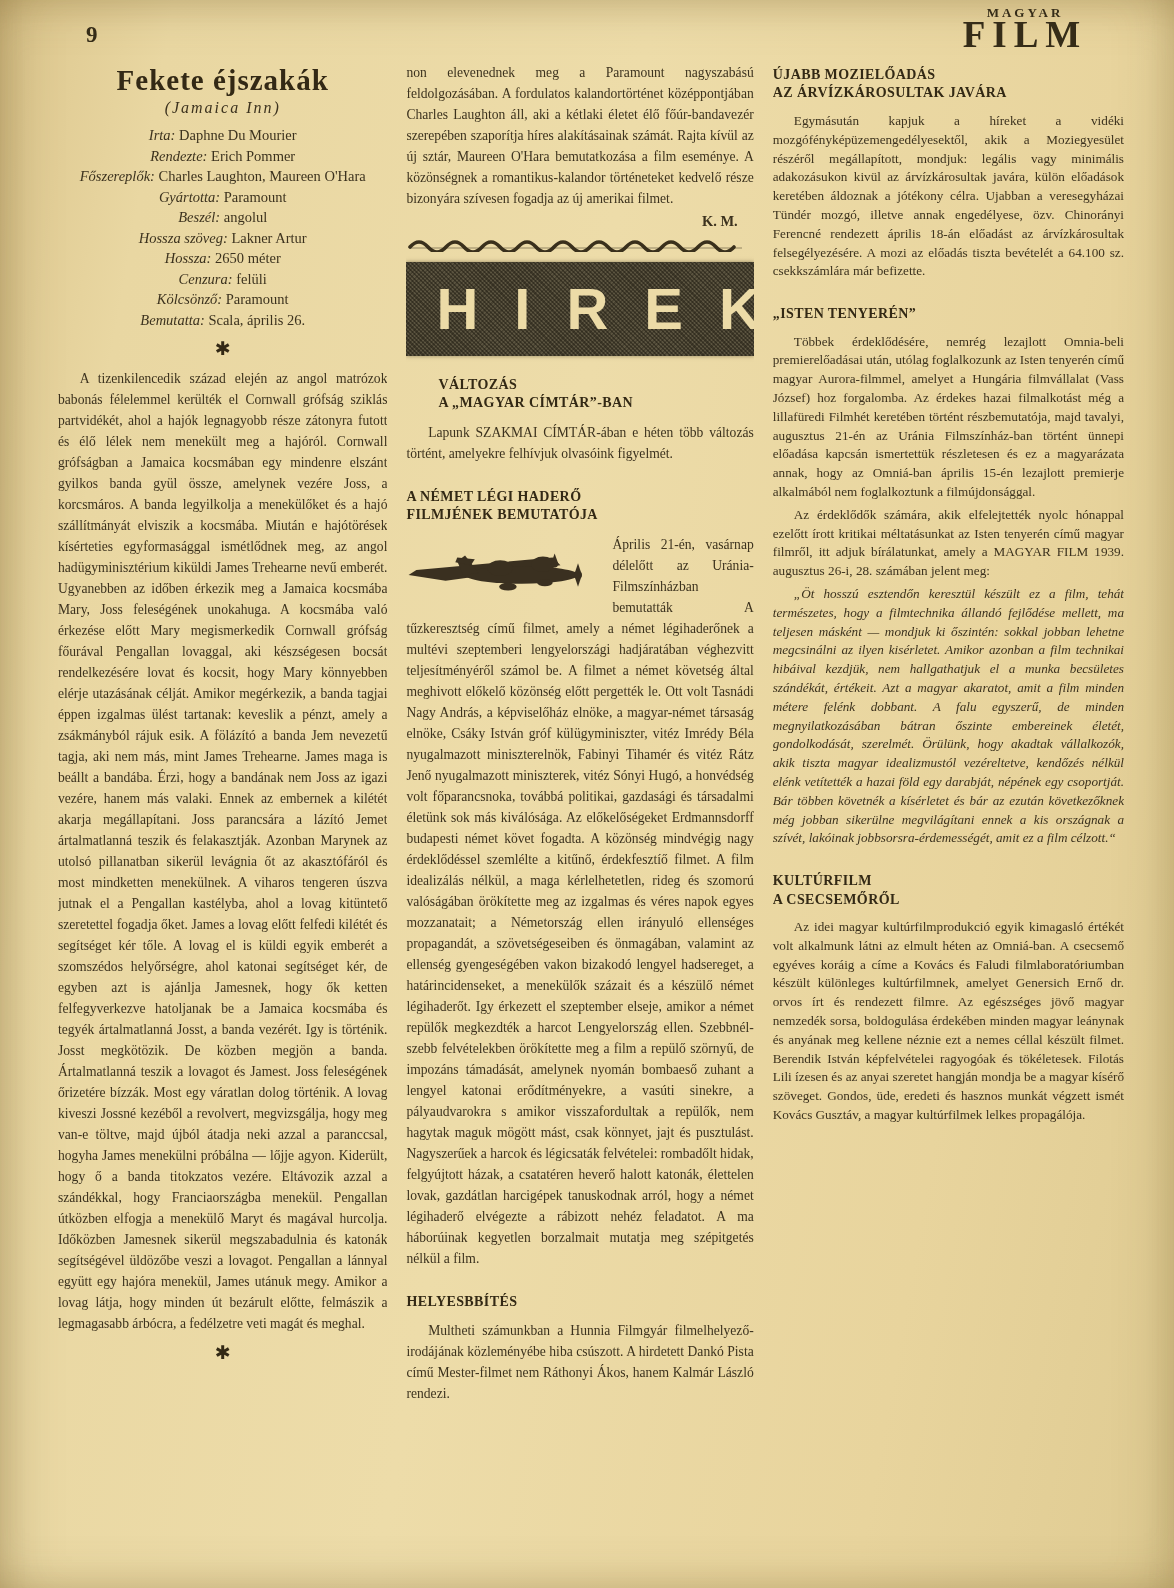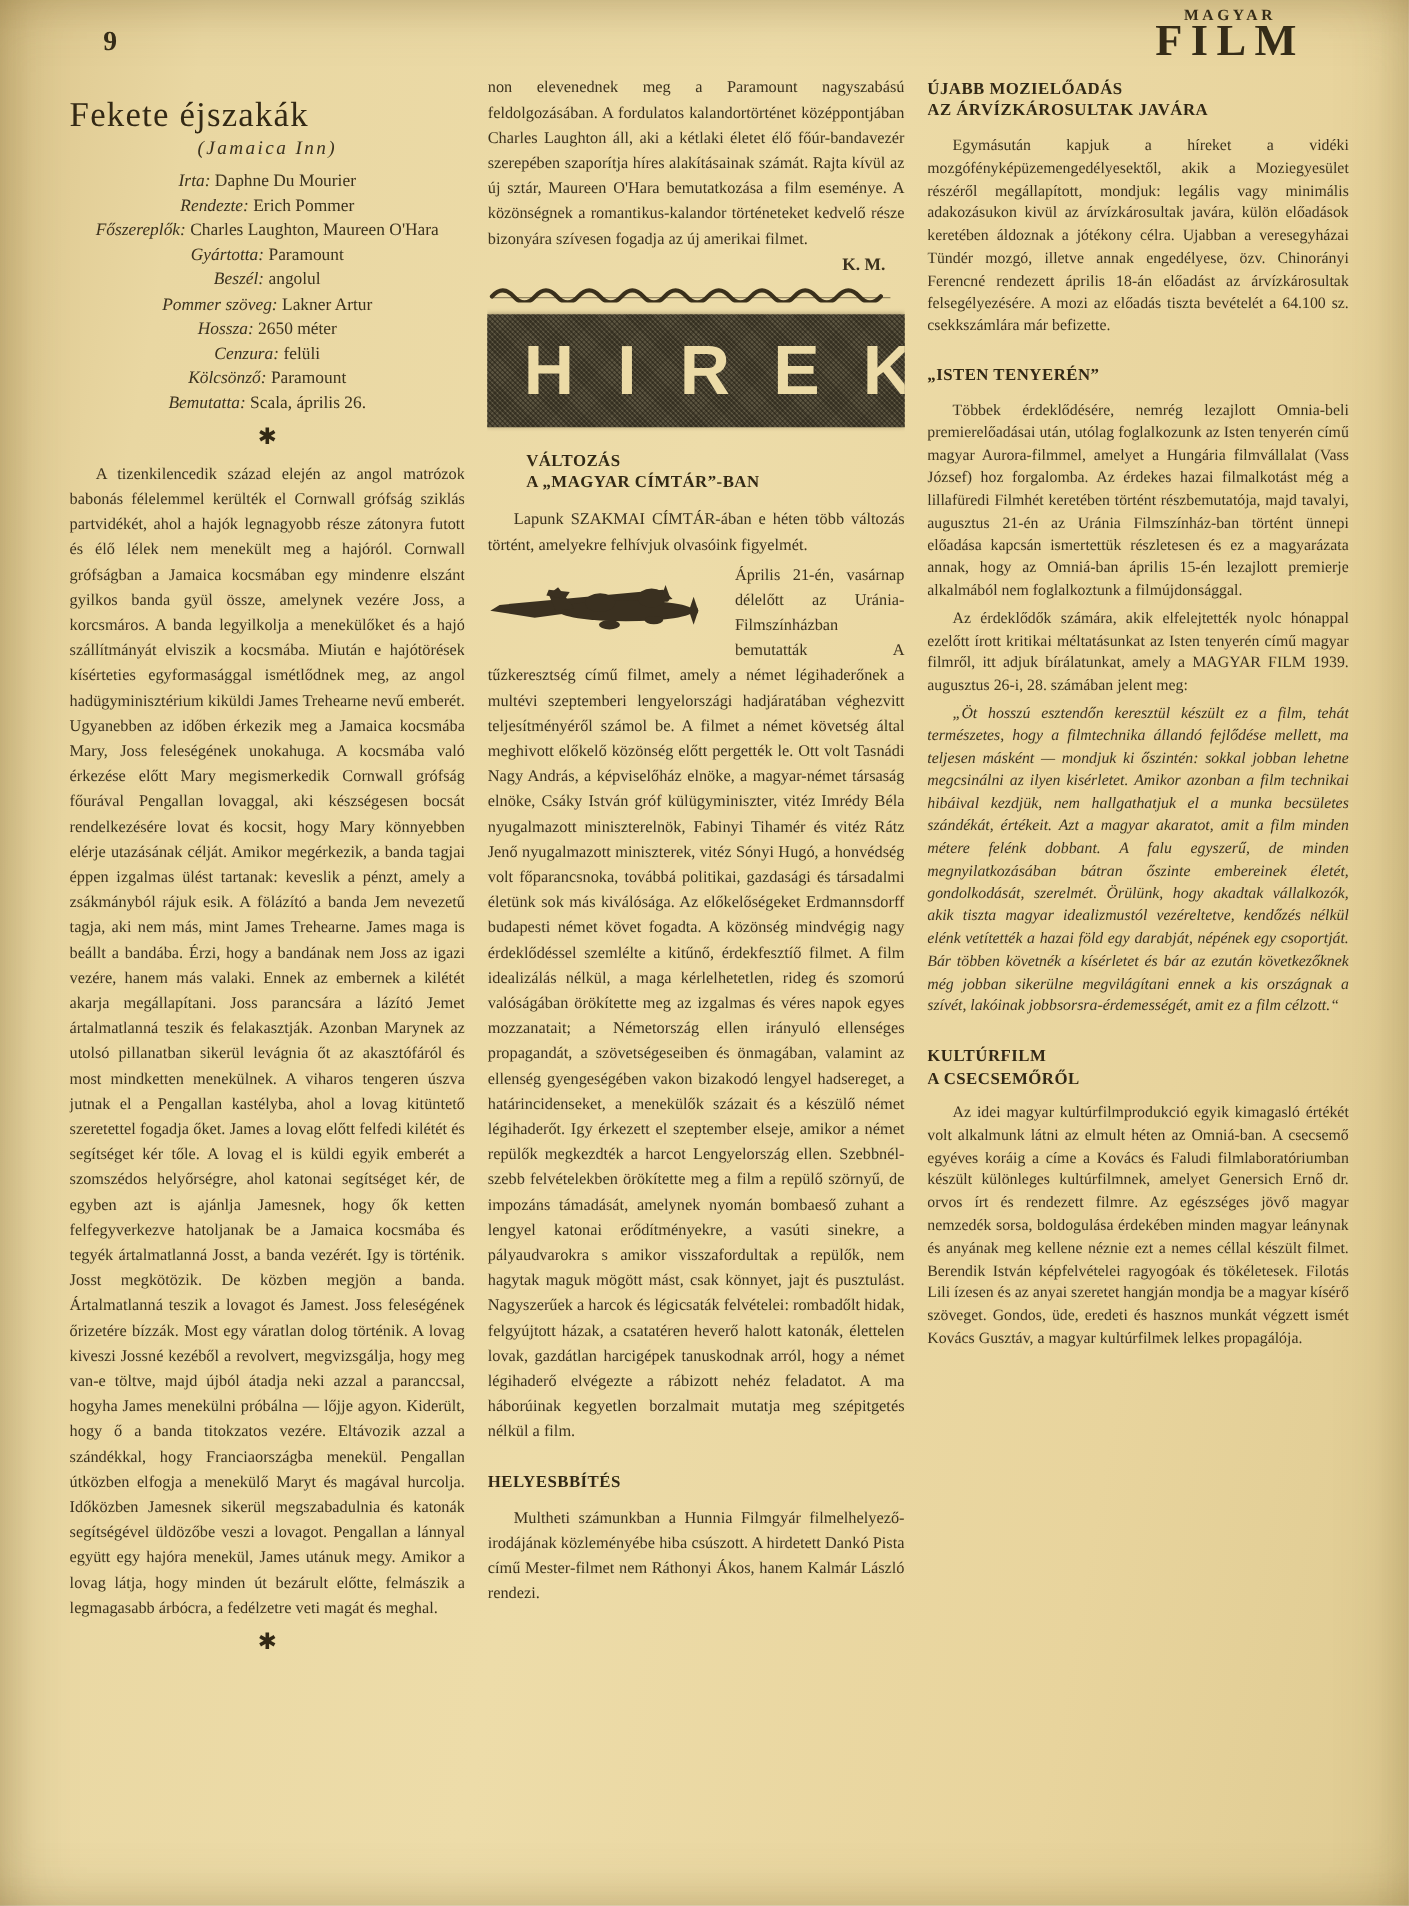--- a/index.html
+++ b/index.html
@@ -33,21 +33,21 @@
   }
   .col { overflow:hidden; }
   .col1 { width:332px; }
   .col2 { width:350px; }
   .col3 { width:354px; }
 
   .body-text { font-size:13.6px; line-height:21px; text-align:justify; margin:0 0 4px 0; }
   .indent { text-indent:1.6em; }
   .col3 .body-text { font-size:13.2px; line-height:18.8px; }
 
-  .film-title { font-size:29px; font-weight:400; letter-spacing:1px; margin:18px 0 2px; color:#332915;}
+  .film-title { text-align:center; font-size:29px; font-weight:700; letter-spacing:1px; margin:2px 0 2px; color:#332915;}
   .film-orig-title { text-align:center; font-size:16px; font-style:italic; letter-spacing:2px; margin:2px 0 8px; }
   .credit-line { text-align:center; font-size:14.5px; line-height:20.5px; }
   .credit-label { font-style:italic; }
   .star-divider { text-align:center; font-size:19px; line-height:20px; margin:9px 0; color:#332915; }
   .bold-note { font-weight:700; }
 
   .signature { text-align:right; font-weight:700; font-size:14.5px; padding-right:16px; margin:2px 0 6px; }
 
   .squiggle-divider { display:block; margin:4px 0 10px; }
 
@@ -90,21 +90,21 @@
     <div class="col col1">
       <div class="film-title">Fekete éjszakák</div>
       <div class="film-orig-title">(Jamaica Inn)</div>
 
       <div>
         <div class="credit-line"><span class="credit-label">Irta:</span> <span>Daphne Du Mourier</span></div>
         <div class="credit-line"><span class="credit-label">Rendezte:</span> <span>Erich Pommer</span></div>
         <div class="credit-line"><span class="credit-label">Főszereplők:</span> <span>Charles Laughton, Maureen O'Hara</span></div>
         <div class="credit-line"><span class="credit-label">Gyártotta:</span> <span>Paramount</span></div>
         <div class="credit-line"><span class="credit-label">Beszél:</span> <span>angolul</span></div>
-        <div class="credit-line"><span class="credit-label">Pommer szöveg:</span> <span>Lakner Artur</span></div>
+        <div class="credit-line"><span class="credit-label">Hossza szöveg:</span> <span>Lakner Artur</span></div>
         <div class="credit-line"><span class="credit-label">Hossza:</span> <span>2650 méter</span></div>
         <div class="credit-line"><span class="credit-label">Cenzura:</span> <span>felüli</span></div>
         <div class="credit-line"><span class="credit-label">Kölcsönző:</span> <span>Paramount</span></div>
         <div class="credit-line"><span class="credit-label">Bemutatta:</span> <span>Scala, április 26.</span></div>
       </div>
 
       <div class="star-divider">✱</div>
 
       <p class="body-text indent">A tizenkilencedik század elején az angol matrózok babonás félelemmel kerülték el Cornwall grófság sziklás partvidékét, ahol a hajók legnagyobb része zátonyra futott és élő lélek nem menekült meg a hajóról. Cornwall grófságban a Jamaica kocsmában egy mindenre elszánt gyilkos banda gyül össze, amelynek vezére Joss, a korcsmáros. A banda legyilkolja a menekülőket és a hajó szállítmányát elviszik a kocsmába. Miután e hajótörések kísérteties egyformasággal ismétlődnek meg, az angol hadügyminisztérium kiküldi James Trehearne nevű emberét. Ugyanebben az időben érkezik meg a Jamaica kocsmába Mary, Joss feleségének unokahuga. A kocsmába való érkezése előtt Mary megismerkedik Cornwall grófság főurával Pengallan lovaggal, aki készségesen bocsát rendelkezésére lovat és kocsit, hogy Mary könnyebben elérje utazásának célját. Amikor megérkezik, a banda tagjai éppen izgalmas ülést tartanak: keveslik a pénzt, amely a zsákmányból rájuk esik. A fölázító a banda Jem nevezetű tagja, aki nem más, mint James Trehearne. James maga is beállt a bandába. Érzi, hogy a bandának nem Joss az igazi vezére, hanem más valaki. Ennek az embernek a kilétét akarja megállapítani. Joss parancsára a lázító Jemet ártalmatlanná teszik és felakasztják. Azonban Marynek az utolsó pillanatban sikerül levágnia őt az akasztófáról és most mindketten menekülnek. A viharos tengeren úszva jutnak el a Pengallan kastélyba, ahol a lovag kitüntető szeretettel fogadja őket. James a lovag előtt felfedi kilétét és segítséget kér tőle. A lovag el is küldi egyik emberét a szomszédos helyőrségre, ahol katonai segítséget kér, de egyben azt is ajánlja Jamesnek, hogy ők ketten felfegyverkezve hatoljanak be a Jamaica kocsmába és tegyék ártalmatlanná Josst, a banda vezérét. Igy is történik. Josst megkötözik. De közben megjön a banda. Ártalmatlanná teszik a lovagot és Jamest. Joss feleségének őrizetére bízzák. Most egy váratlan dolog történik. A lovag kiveszi Jossné kezéből a revolvert, megvizsgálja, hogy meg van-e töltve, majd újból átadja neki azzal a paranccsal, hogyha James menekülni próbálna — lőjje agyon. Kiderült, hogy ő a banda titokzatos vezére. Eltávozik azzal a szándékkal, hogy Franciaországba menekül. Pengallan útközben elfogja a menekülő Maryt és magával hurcolja. Időközben Jamesnek sikerül megszabadulnia és katonák segítségével üldözőbe veszi a lovagot. Pengallan a lánnyal együtt egy hajóra menekül, James utánuk megy. Amikor a lovag látja, hogy minden út bezárult előtte, felmászik a legmagasabb árbócra, a fedélzetre veti magát és meghal.</p>
 
@@ -122,20 +122,24 @@
       </svg>
 
       <div class="hirek-banner">HIREK</div>
 
       <div class="sec-heading" style="margin-top:6px;margin-left:32px;">
         <span>VÁLTOZÁS</span><br>
         <span>A „MAGYAR CÍMTÁR”-BAN</span>
       </div>
       <p class="body-text indent">Lapunk SZAKMAI CÍMTÁR-ában e héten több változás történt, amelyekre felhívjuk olvasóink figyelmét.</p>
 
+      <div class="sec-heading">
+        <span>A NÉMET LÉGI HADERŐ</span><br>
+        <span>FILMJÉNEK BEMUTATÓJA</span>
+      </div>
       <div>
         <svg class="plane-illustration" viewBox="0 0 200 76">
           <g fill="#3a3020">
             <polygon points="2,40 10,35 150,22 158,30 40,46"></polygon>
             <ellipse cx="118" cy="40" rx="58" ry="9"></ellipse>
             <polygon points="60,20 74,38 58,40 52,26"></polygon>
             <polygon points="52,22 70,24 66,30 50,27"></polygon>
             <ellipse cx="96" cy="33" rx="13" ry="8"></ellipse>
             <ellipse cx="140" cy="29" rx="12" ry="8"></ellipse>
             <circle cx="176" cy="40" r="4"></circle>

